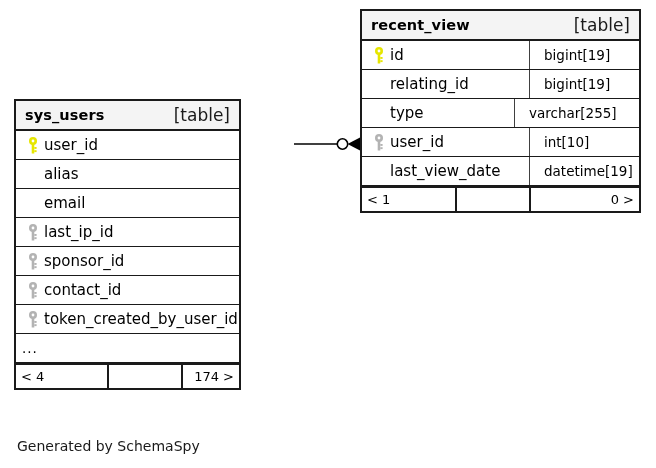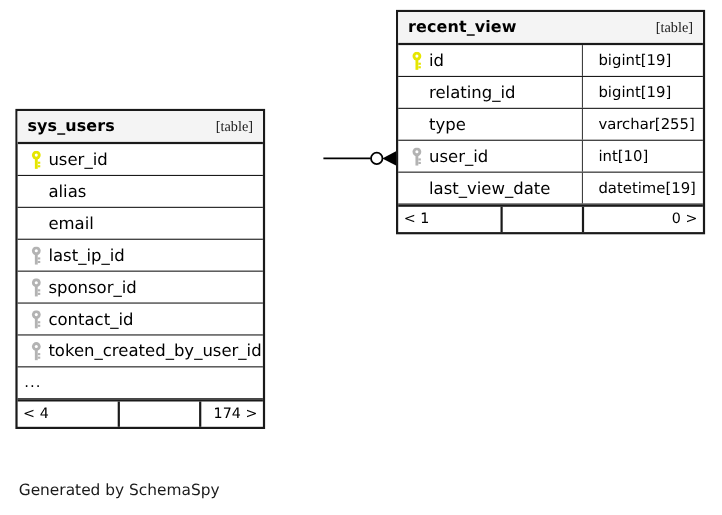--- a/index.html
+++ b/index.html
@@ -45,23 +45,22 @@
     justify-content: space-between;
     text-align: right;
   }
   .er-title {
     font-weight: bold;
     font-size: 14.5px;
     color: #000000;
     letter-spacing: 0.1px;
   }
   .er-tag {
-    font-size: 13px;
+    font-size: 17px;
     color: #1a1a1a;
-    font-family: Liberation Serif, serif;
   }
 
   .er-name-cell {
     display: flex;
     align-items: center;
     box-sizing: border-box;
     padding-left: 6px;
     height: 100%;
     flex: 1 1 auto;
     min-width: 0;
@@ -273,21 +272,21 @@
         <span class="er-col-name">relating_id</span>
       </div>
       <div class="er-type-cell" style="width:110px;">bigint[19]</div>
     </div>
 
     <div class="er-row">
       <div class="er-name-cell">
         <span class="keyslot"></span>
         <span class="er-col-name">type</span>
       </div>
-      <div class="er-type-cell" style="width:110px;">varchar[255]</div>
+      <div class="er-type-cell" style="width:125px;">varchar[255]</div>
     </div>
 
     <div class="er-row">
       <div class="er-name-cell">
         <span class="keyslot">
           <svg width="10" height="17" viewBox="0 0 10 17" aria-hidden="true">
             <circle cx="5" cy="4" r="4" fill="#b3b3b3"></circle>
             <circle cx="5" cy="4" r="1.4" fill="#ffffff"></circle>
             <rect x="3.7" y="6.5" width="2.6" height="10" fill="#b3b3b3"></rect>
             <rect x="6.3" y="10" width="2.3" height="1.9" fill="#b3b3b3"></rect>

